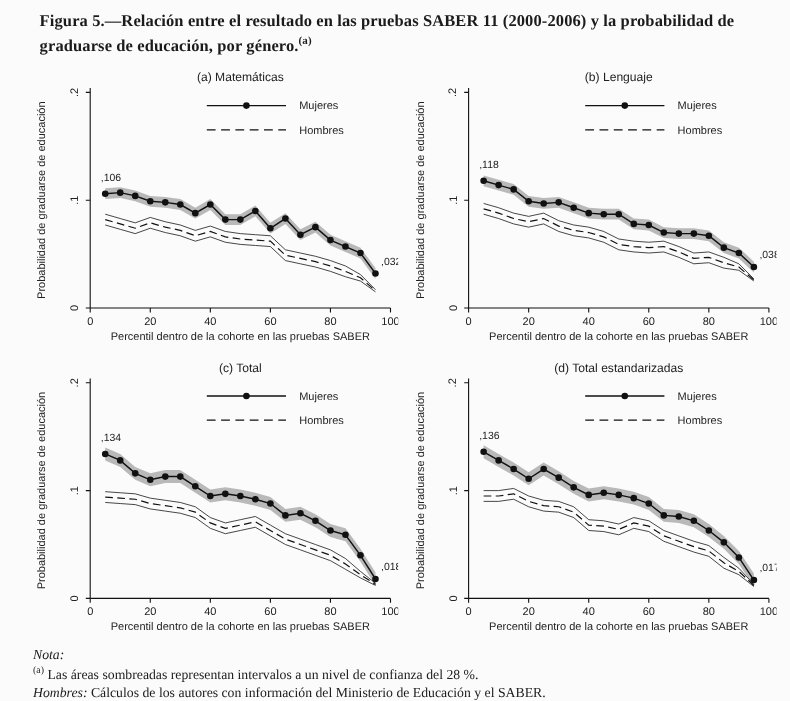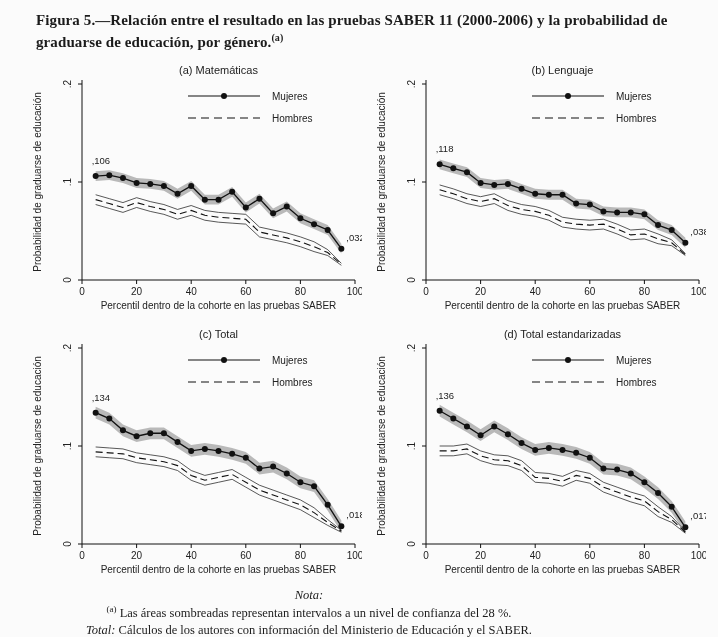--- a/index.html
+++ b/index.html
@@ -18,21 +18,21 @@
     display:grid;grid-template-columns:332px 332px;
     column-gap:4px;row-gap:8px;gap:12px;
   }
   .panel{margin:0;padding:0;}
   .panel svg{display:block;}
   svg text{font-family:"Liberation Sans", sans-serif;}
   .notes{
     margin-top:9px;font-size:12.5px;line-height:1.32;
     font-family:"Liberation Serif", serif;
   }
-  .notes p{margin:0;text-align:center;}
+  .notes p{margin:0;}
   .notes em{font-style:italic;}
   .notes sup{font-size:9px;}
 </style>
 </head>
 <body>
 
 <div class="page">
 
   <h2 class="fig-title"><span>Figura 5.—Relación entre el resultado en las pruebas SABER 11 (2000-2006) y la probabilidad de graduarse de educación, por género.</span><sup>(a)</sup></h2>
 
@@ -267,16 +267,16 @@
           <text x="242" y="37.5" font-size="10" fill="#222222">Mujeres</text>
           <line x1="158" y1="56" x2="230" y2="56" stroke="#111111" stroke-width="1.2" stroke-dasharray="8 5"></line>
           <text x="242" y="59.5" font-size="10" fill="#222222">Hombres</text>
         </svg>
     </figure>
   </div>
 
   <div class="notes">
     <p><em>Nota:</em></p>
     <p><sup>(a)</sup><span> Las áreas sombreadas representan intervalos a un nivel de confianza del 28 %.</span></p>
-    <p><em>Total:</em><span> Cálculos de los autores con información del Ministerio de Educación y el SABER.</span></p>
+    <p><em>Hombres:</em><span> Cálculos de los autores con información del Ministerio de Educación y el SABER.</span></p>
   </div>
 
 </div>
 
 </body></html>

